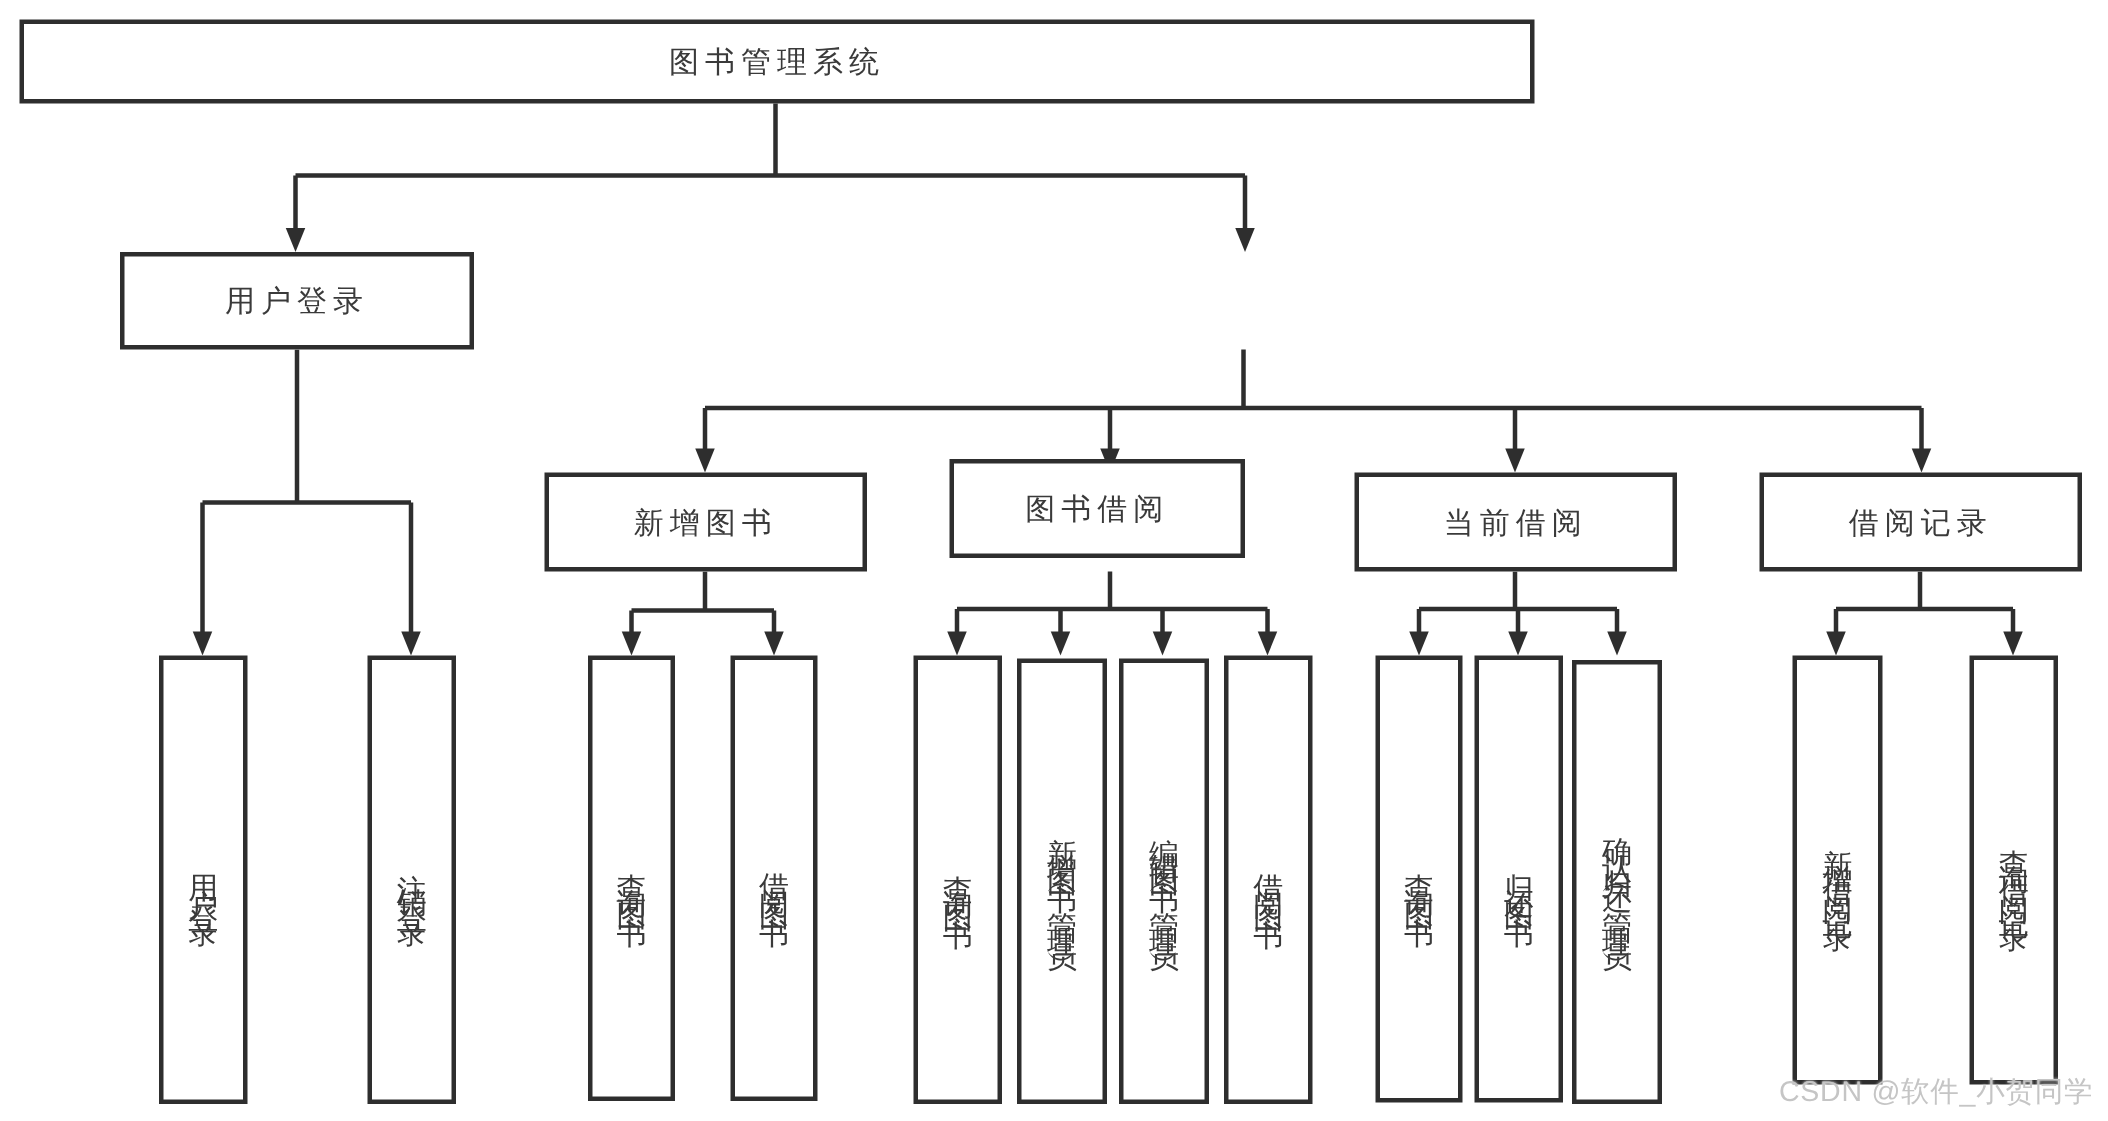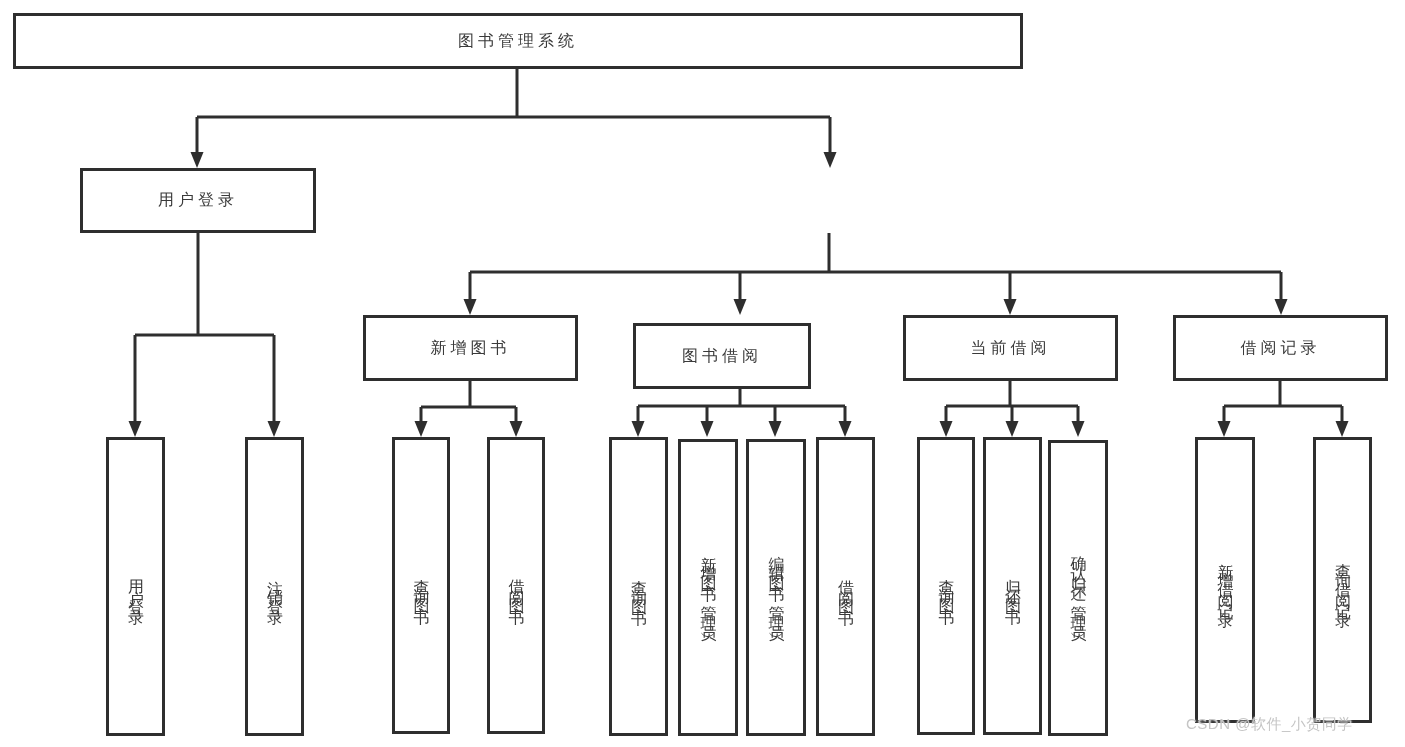--- a/index.html
+++ b/index.html
@@ -24,33 +24,33 @@
   #connectors path.links{
     fill:none;stroke:var(--line);stroke-width:3px;
   }
   #connectors polygon{fill:var(--line);}
   .hbox,.vbox{
     position:absolute;
     background:#fff;
     border:3px solid var(--line);
     display:flex;align-items:center;justify-content:center;
     color:var(--text);
-    font-size:16px;
+    font-size:20px;
   }
   .hbox{letter-spacing:4px;}
   .vbox{
     writing-mode:vertical-rl;
     letter-spacing:10px;
     text-align:center;
   }
   .lbl{white-space:nowrap;}
   #watermark{
     position:absolute;
     left:1186px;top:715px;
-    font-size:15px;
+    font-size:19px;
     color:var(--wm);
     letter-spacing:0.5px;
     white-space:nowrap;
     text-shadow:0 0 2px #fff;
   }
 </style>
 </head>
 <body>
 
 <div id="canvas">
@@ -91,21 +91,21 @@
     <span class="lbl">图书管理系统</span>
   </div>
 
   <div class="hbox" style="left:80px;top:168px;width:236px;height:65px">
     <span class="lbl">用户登录</span>
   </div>
 
   <div class="hbox" style="left:363px;top:315px;width:215px;height:66px">
     <span class="lbl">新增图书</span>
   </div>
-  <div class="hbox" style="left:633px;top:323px;width:178px;height:66px">
+  <div class="hbox" style="left:633px;top:306px;width:197px;height:66px">
     <span class="lbl">图书借阅</span>
   </div>
   <div class="hbox" style="left:903px;top:315px;width:215px;height:66px">
     <span class="lbl">当前借阅</span>
   </div>
   <div class="hbox" style="left:1173px;top:315px;width:215px;height:66px">
     <span class="lbl">借阅记录</span>
   </div>
 
   <div class="vbox" style="left:106px;top:437px;width:59px;height:299px">

